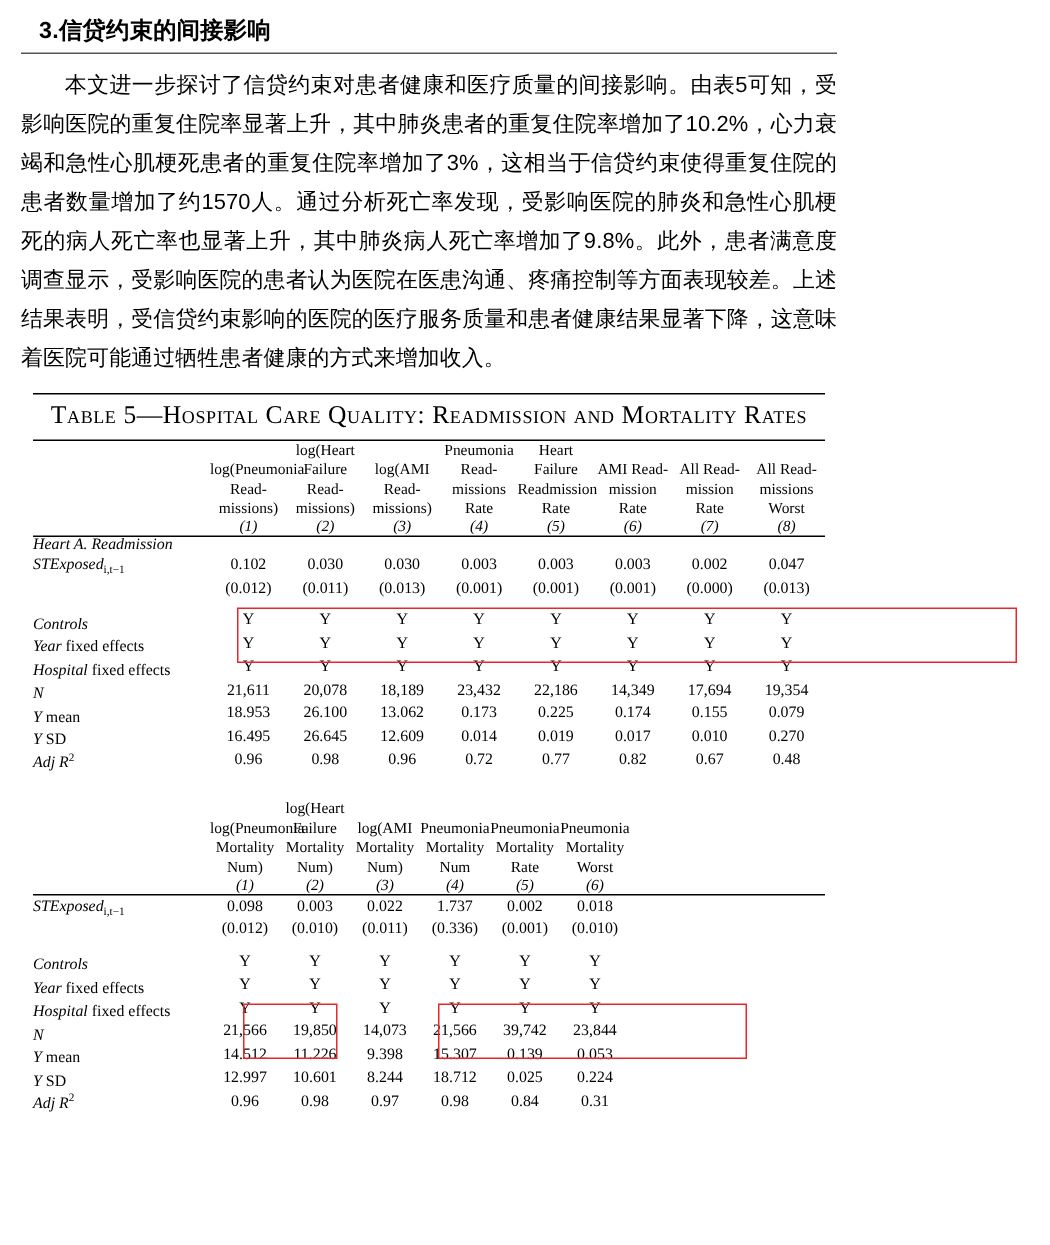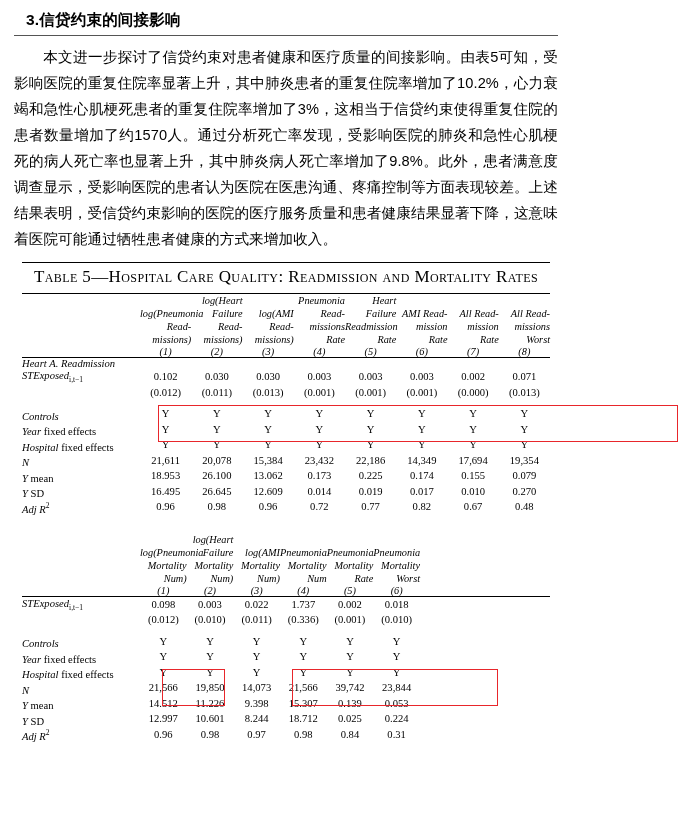--- a/index.html
+++ b/index.html
@@ -64,22 +64,21 @@
     border-collapse: collapse;
     font-size: 10.6px;
     table-layout: fixed;
   }
   table.stat td, table.stat th {
     padding: 0;
     vertical-align: bottom;
     font-weight: normal;
   }
   .hcell {
-    text-align: right;
-    font-style: italic;
+    text-align: center;
     line-height: 13px;
     font-size: 10.3px;
     padding-bottom: 2px;
   }
   .hnum {
     text-align: center;
     font-style: italic;
     font-size: 10.3px;
     padding-bottom: 4px;
   }
@@ -208,21 +207,21 @@
         <td class="lbl">
           <span class="it">STExposed</span><span class="sub">i,t−1</span>
         </td>
         <td class="num">0.102</td>
         <td class="num">0.030</td>
         <td class="num">0.030</td>
         <td class="num">0.003</td>
         <td class="num">0.003</td>
         <td class="num">0.003</td>
         <td class="num">0.002</td>
-        <td class="num">0.071</td>
+        <td class="num">0.047</td>
       </tr>
       <tr>
         <td class="lbl"></td>
         <td class="num">(0.012)</td>
         <td class="num">(0.011)</td>
         <td class="num">(0.013)</td>
         <td class="num">(0.001)</td>
         <td class="num">(0.001)</td>
         <td class="num">(0.001)</td>
         <td class="num">(0.000)</td>
@@ -263,21 +262,21 @@
         <td class="num">Y</td>
         <td class="num">Y</td>
         <td class="num">Y</td>
         <td class="num">Y</td>
       </tr>
 
       <tr>
         <td class="lbl"><span class="it">N</span><span></span></td>
         <td class="num">21,611</td>
         <td class="num">20,078</td>
-        <td class="num">15,384</td>
+        <td class="num">18,189</td>
         <td class="num">23,432</td>
         <td class="num">22,186</td>
         <td class="num">14,349</td>
         <td class="num">17,694</td>
         <td class="num">19,354</td>
       </tr>
       <tr>
         <td class="lbl"><span class="it">Y</span><span> mean</span></td>
         <td class="num">18.953</td>
         <td class="num">26.100</td>

